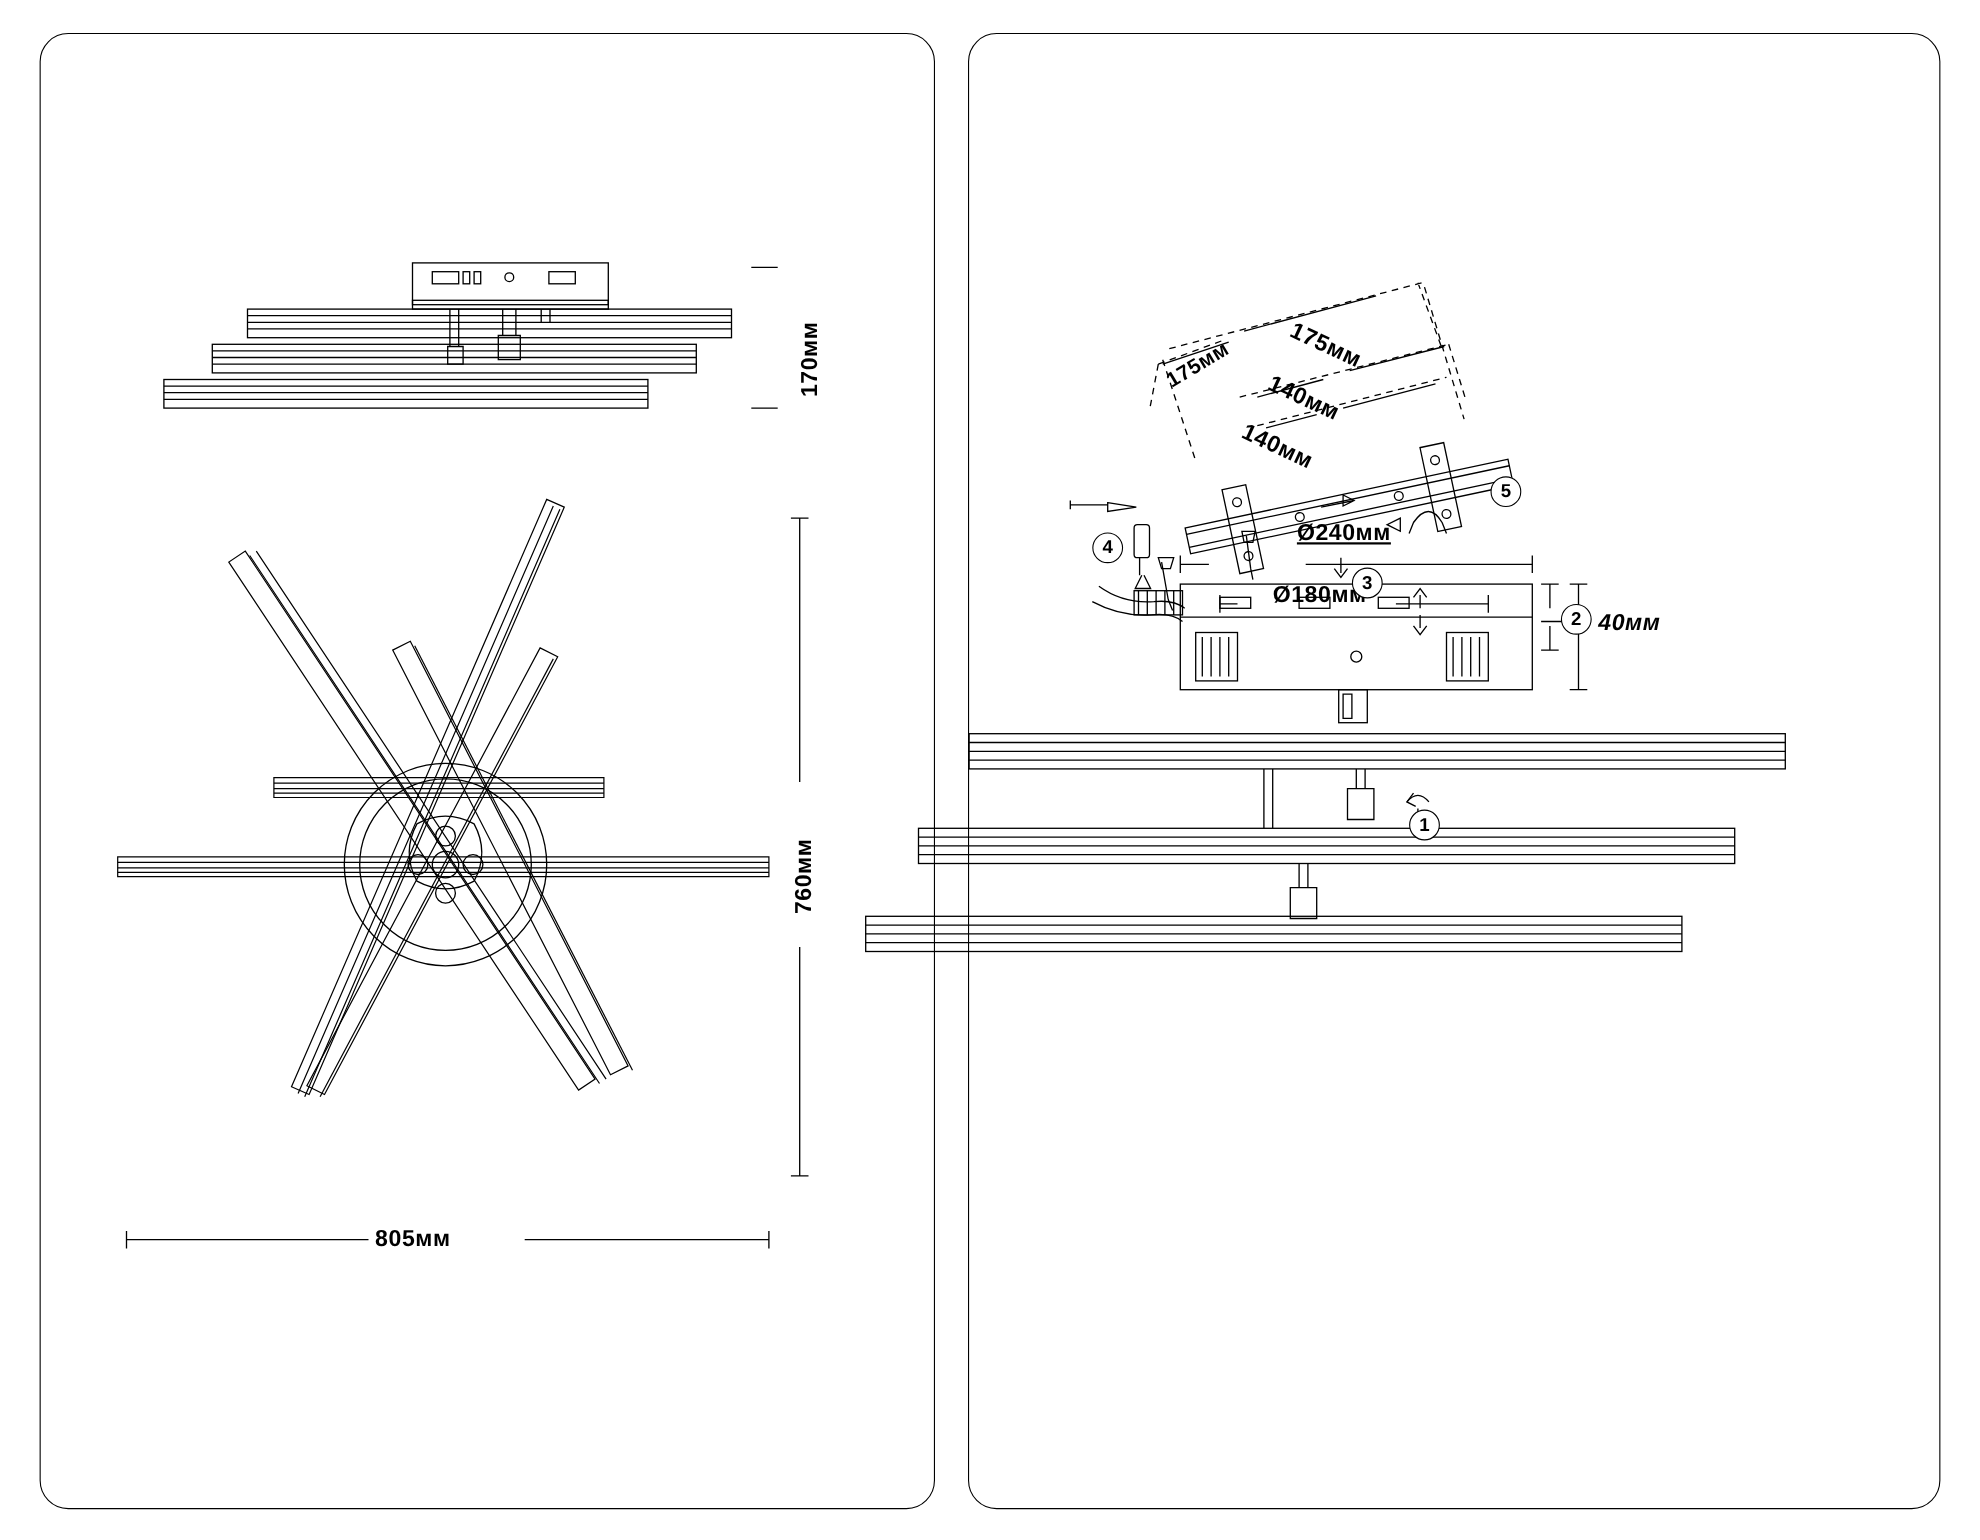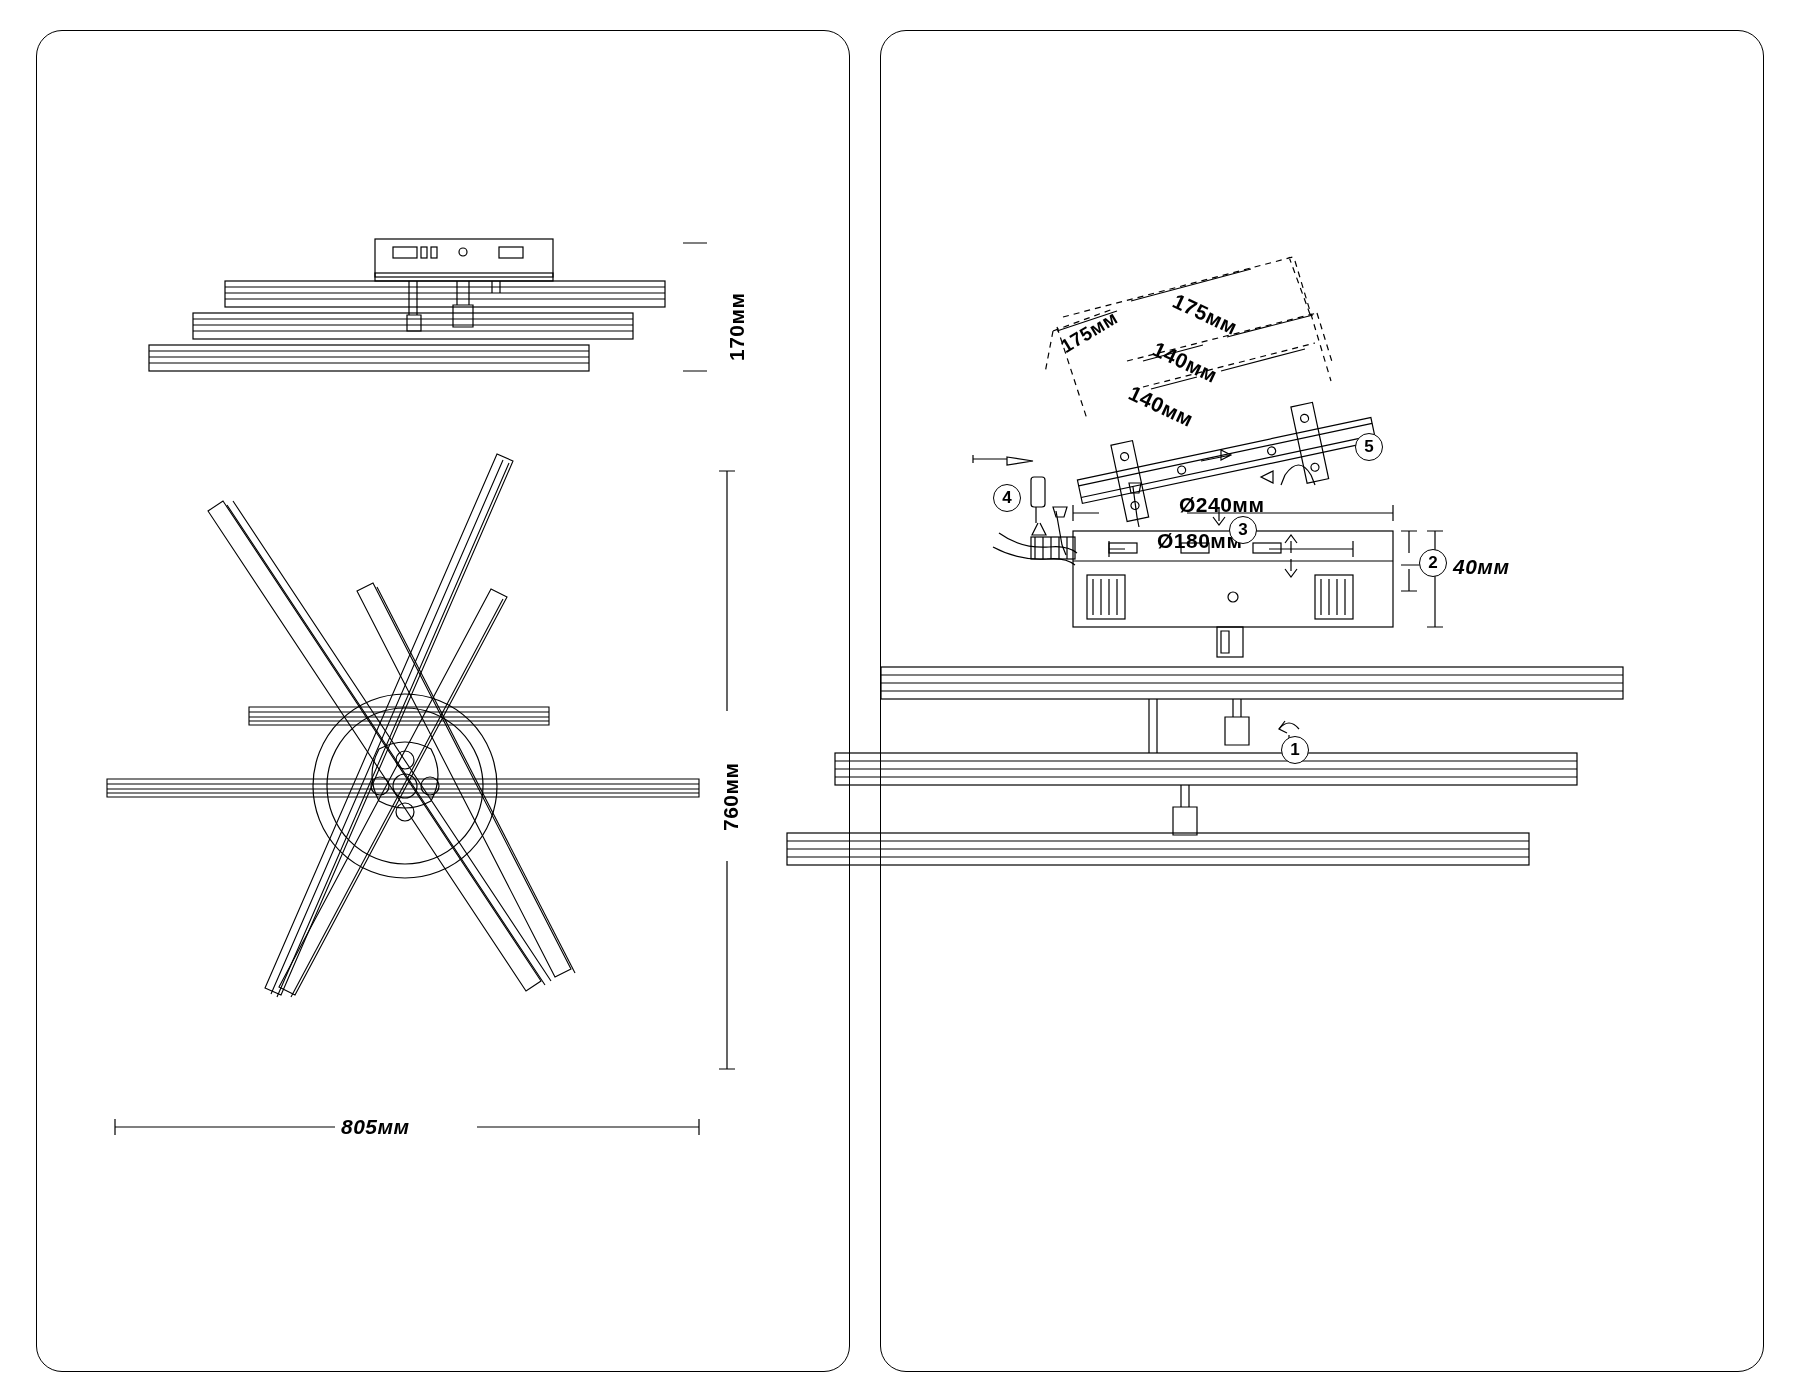--- a/index.html
+++ b/index.html
@@ -102,21 +102,21 @@
 
         <g>
           <path d="M78 1096 h220 M440 1096 h222"></path>
           <path d="M78 1088 v16 M662 1088 v16"></path>
         </g>
       </g>
     </svg>
 
     <div class="lbl vert" style="left:688px;top:330px;">170мм</div>
     <div class="lbl vert" style="left:682px;top:800px;">760мм</div>
-    <div class="lbl" style="left:304px;top:1084px;font-style:italic;">805мм</div>
+    <div class="lbl" style="left:304px;top:1084px;">805мм</div>
   </div>
 
   <div class="panel" id="panel-right">
 
     <svg width="882" height="1340">
       <g fill="none" stroke="#000" stroke-width="1.2">
 
         <g transform="rotate(-12 310 435)">
           <rect x="196" y="425" width="300" height="24"></rect>
           <path d="M196 431 h300 M196 443 h300"></path>
@@ -229,21 +229,21 @@
           <path d="M338 476 v14 M332 486 l6 8 l6 -8"></path>
         </g>
       </g>
     </svg>
 
     <div class="lbl sm rot-a" style="left:176px;top:308px;">175мм</div>
     <div class="lbl rot-b" style="left:298px;top:258px;">175мм</div>
     <div class="lbl rot-b" style="left:278px;top:306px;">140мм</div>
     <div class="lbl rot-b" style="left:254px;top:350px;">140мм</div>
 
-    <div class="lbl" style="left:298px;top:462px;">Ø240мм</div>
+    <div class="lbl" style="left:298px;top:442px;text-decoration:underline;">Ø240мм</div>
     <div class="lbl" style="left:276px;top:498px;">Ø180мм</div>
     <div class="lbl" style="left:572px;top:524px;font-style:italic;">40мм</div>
 
     <div class="step" style="left:400px;top:705px;">1</div>
     <div class="step" style="left:538px;top:518px;">2</div>
     <div class="step" style="left:348px;top:485px;">3</div>
     <div class="step" style="left:112px;top:453px;">4</div>
     <div class="step" style="left:474px;top:402px;">5</div>
   </div>
 

